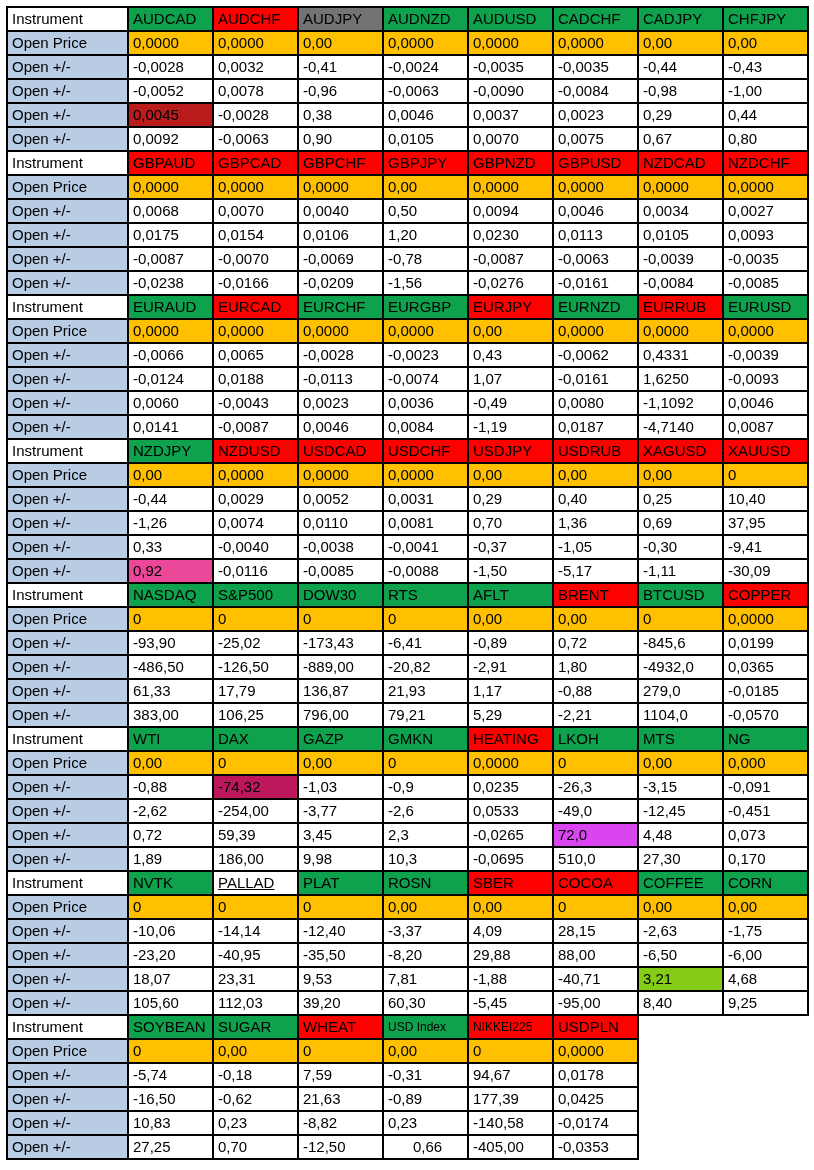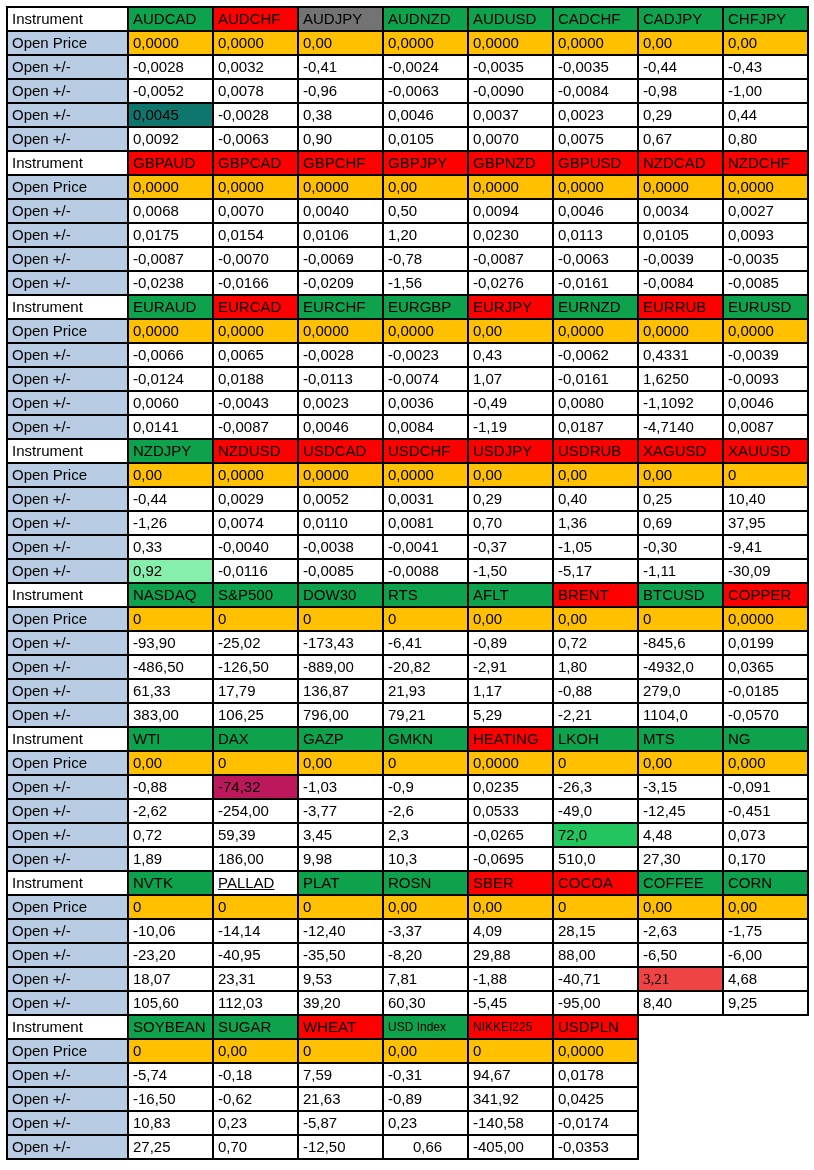--- a/index.html
+++ b/index.html
@@ -70,21 +70,21 @@
           <td class="val" style="background: rgb(255, 255, 255);">0,0078</td>
           <td class="val" style="background: rgb(255, 255, 255);">-0,96</td>
           <td class="val" style="background: rgb(255, 255, 255);">-0,0063</td>
           <td class="val" style="background: rgb(255, 255, 255);">-0,0090</td>
           <td class="val" style="background: rgb(255, 255, 255);">-0,0084</td>
           <td class="val" style="background: rgb(255, 255, 255);">-0,98</td>
           <td class="val" style="background: rgb(255, 255, 255);">-1,00</td>
         </tr>
         <tr>
           <td class="rowlabel" style="background: rgb(184, 204, 228);">Open +/-</td>
-          <td class="val" style="background: #0f766e;">0,0045</td>
+          <td class="val" style="background: #b91c1c;">0,0045</td>
           <td class="val" style="background: rgb(255, 255, 255);">-0,0028</td>
           <td class="val" style="background: rgb(255, 255, 255);">0,38</td>
           <td class="val" style="background: rgb(255, 255, 255);">0,0046</td>
           <td class="val" style="background: rgb(255, 255, 255);">0,0037</td>
           <td class="val" style="background: rgb(255, 255, 255);">0,0023</td>
           <td class="val" style="background: rgb(255, 255, 255);">0,29</td>
           <td class="val" style="background: rgb(255, 255, 255);">0,44</td>
         </tr>
         <tr>
           <td class="rowlabel" style="background: rgb(184, 204, 228);">Open +/-</td>
@@ -279,21 +279,21 @@
           <td class="val" style="background: rgb(255, 255, 255);">-0,0040</td>
           <td class="val" style="background: rgb(255, 255, 255);">-0,0038</td>
           <td class="val" style="background: rgb(255, 255, 255);">-0,0041</td>
           <td class="val" style="background: rgb(255, 255, 255);">-0,37</td>
           <td class="val" style="background: rgb(255, 255, 255);">-1,05</td>
           <td class="val" style="background: rgb(255, 255, 255);">-0,30</td>
           <td class="val" style="background: rgb(255, 255, 255);">-9,41</td>
         </tr>
         <tr>
           <td class="rowlabel" style="background: rgb(184, 204, 228);">Open +/-</td>
-          <td class="val" style="background: #86efac;">0,92</td>
+          <td class="val" style="background: #ec4899;">0,92</td>
           <td class="val" style="background: rgb(255, 255, 255);">-0,0116</td>
           <td class="val" style="background: rgb(255, 255, 255);">-0,0085</td>
           <td class="val" style="background: rgb(255, 255, 255);">-0,0088</td>
           <td class="val" style="background: rgb(255, 255, 255);">-1,50</td>
           <td class="val" style="background: rgb(255, 255, 255);">-5,17</td>
           <td class="val" style="background: rgb(255, 255, 255);">-1,11</td>
           <td class="val" style="background: rgb(255, 255, 255); margin-left: 24px;">-30,09</td>
         </tr>
         <tr>
           <td class="rowlabel" style="background: rgb(255, 255, 255);">Instrument</td>
@@ -405,21 +405,21 @@
           <td class="val" style="background: rgb(255, 255, 255);">-12,45</td>
           <td class="val" style="background: rgb(255, 255, 255);">-0,451</td>
         </tr>
         <tr>
           <td class="rowlabel" style="background: rgb(184, 204, 228);">Open +/-</td>
           <td class="val" style="background: rgb(255, 255, 255);">0,72</td>
           <td class="val" style="background: rgb(255, 255, 255);">59,39</td>
           <td class="val" style="background: rgb(255, 255, 255);">3,45</td>
           <td class="val" style="background: rgb(255, 255, 255);">2,3</td>
           <td class="val" style="background: rgb(255, 255, 255);">-0,0265</td>
-          <td class="val" style="background: #22c55e;">72,0</td>
+          <td class="val" style="background: #d946ef;">72,0</td>
           <td class="val" style="background: rgb(255, 255, 255);">4,48</td>
           <td class="val" style="background: rgb(255, 255, 255);">0,073</td>
         </tr>
         <tr>
           <td class="rowlabel" style="background: rgb(184, 204, 228);">Open +/-</td>
           <td class="val" style="background: rgb(255, 255, 255);">1,89</td>
           <td class="val" style="background: rgb(255, 255, 255);">186,00</td>
           <td class="val" style="background: rgb(255, 255, 255);">9,98</td>
           <td class="val" style="background: rgb(255, 255, 255);">10,3</td>
           <td class="val" style="background: rgb(255, 255, 255);">-0,0695</td>
@@ -472,21 +472,21 @@
           <td class="val" style="background: rgb(255, 255, 255);">-6,00</td>
         </tr>
         <tr>
           <td class="rowlabel" style="background: rgb(184, 204, 228);">Open +/-</td>
           <td class="val" style="background: rgb(255, 255, 255);">18,07</td>
           <td class="val" style="background: rgb(255, 255, 255);">23,31</td>
           <td class="val" style="background: rgb(255, 255, 255);">9,53</td>
           <td class="val" style="background: rgb(255, 255, 255);">7,81</td>
           <td class="val" style="background: rgb(255, 255, 255);">-1,88</td>
           <td class="val" style="background: rgb(255, 255, 255);">-40,71</td>
-          <td class="val" style="background: #ef4444; font-family: Liberation Serif, serif;">3,21</td>
+          <td class="val" style="background: #84cc16;">3,21</td>
           <td class="val" style="background: rgb(255, 255, 255);">4,68</td>
         </tr>
         <tr>
           <td class="rowlabel" style="background: rgb(184, 204, 228);">Open +/-</td>
           <td class="val" style="background: rgb(255, 255, 255);">105,60</td>
           <td class="val" style="background: rgb(255, 255, 255);">112,03</td>
           <td class="val" style="background: rgb(255, 255, 255);">39,20</td>
           <td class="val" style="background: rgb(255, 255, 255);">60,30</td>
           <td class="val" style="background: rgb(255, 255, 255);">-5,45</td>
           <td class="val" style="background: rgb(255, 255, 255);">-95,00</td>
@@ -525,30 +525,30 @@
           <td class="val" style="background: rgb(255, 255, 255);">0,0178</td>
           <td class="empty"></td>
           <td class="empty"></td>
         </tr>
         <tr>
           <td class="rowlabel" style="background: rgb(184, 204, 228);">Open +/-</td>
           <td class="val" style="background: rgb(255, 255, 255);">-16,50</td>
           <td class="val" style="background: rgb(255, 255, 255);">-0,62</td>
           <td class="val" style="background: rgb(255, 255, 255);">21,63</td>
           <td class="val" style="background: rgb(255, 255, 255);">-0,89</td>
-          <td class="val" style="background: rgb(255, 255, 255);">341,92</td>
+          <td class="val" style="background: rgb(255, 255, 255);">177,39</td>
           <td class="val" style="background: rgb(255, 255, 255);">0,0425</td>
           <td class="empty"></td>
           <td class="empty"></td>
         </tr>
         <tr>
           <td class="rowlabel" style="background: rgb(184, 204, 228);">Open +/-</td>
           <td class="val" style="background: rgb(255, 255, 255);">10,83</td>
           <td class="val" style="background: rgb(255, 255, 255);">0,23</td>
-          <td class="val" style="background: rgb(255, 255, 255);">-5,87</td>
+          <td class="val" style="background: rgb(255, 255, 255);">-8,82</td>
           <td class="val" style="background: rgb(255, 255, 255);">0,23</td>
           <td class="val" style="background: rgb(255, 255, 255);">-140,58</td>
           <td class="val" style="background: rgb(255, 255, 255);">-0,0174</td>
           <td class="empty"></td>
           <td class="empty"></td>
         </tr>
         <tr>
           <td class="rowlabel" style="background: rgb(184, 204, 228);">Open +/-</td>
           <td class="val" style="background: rgb(255, 255, 255);">27,25</td>
           <td class="val" style="background: rgb(255, 255, 255);">0,70</td>

